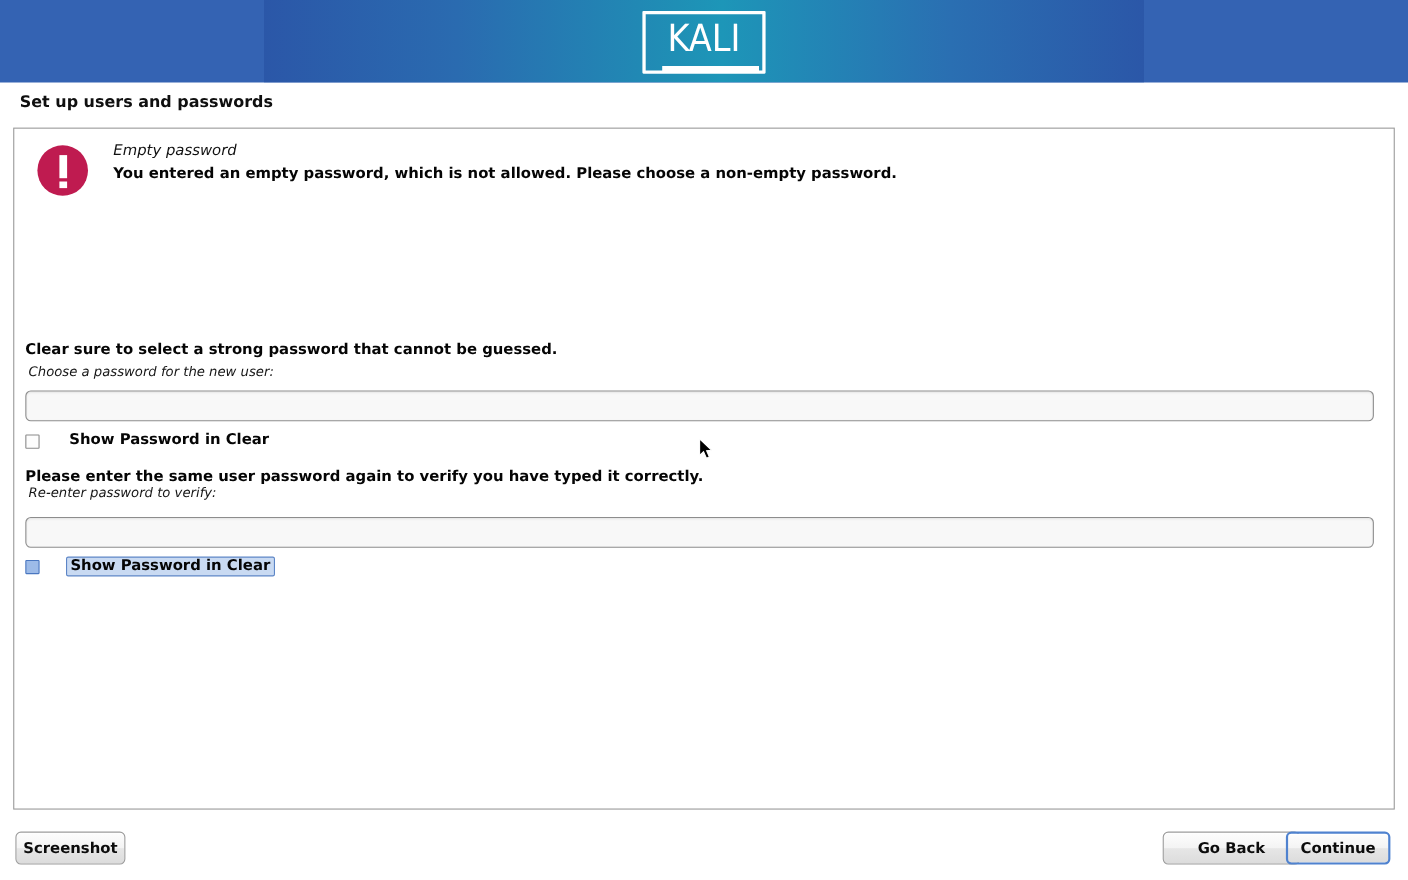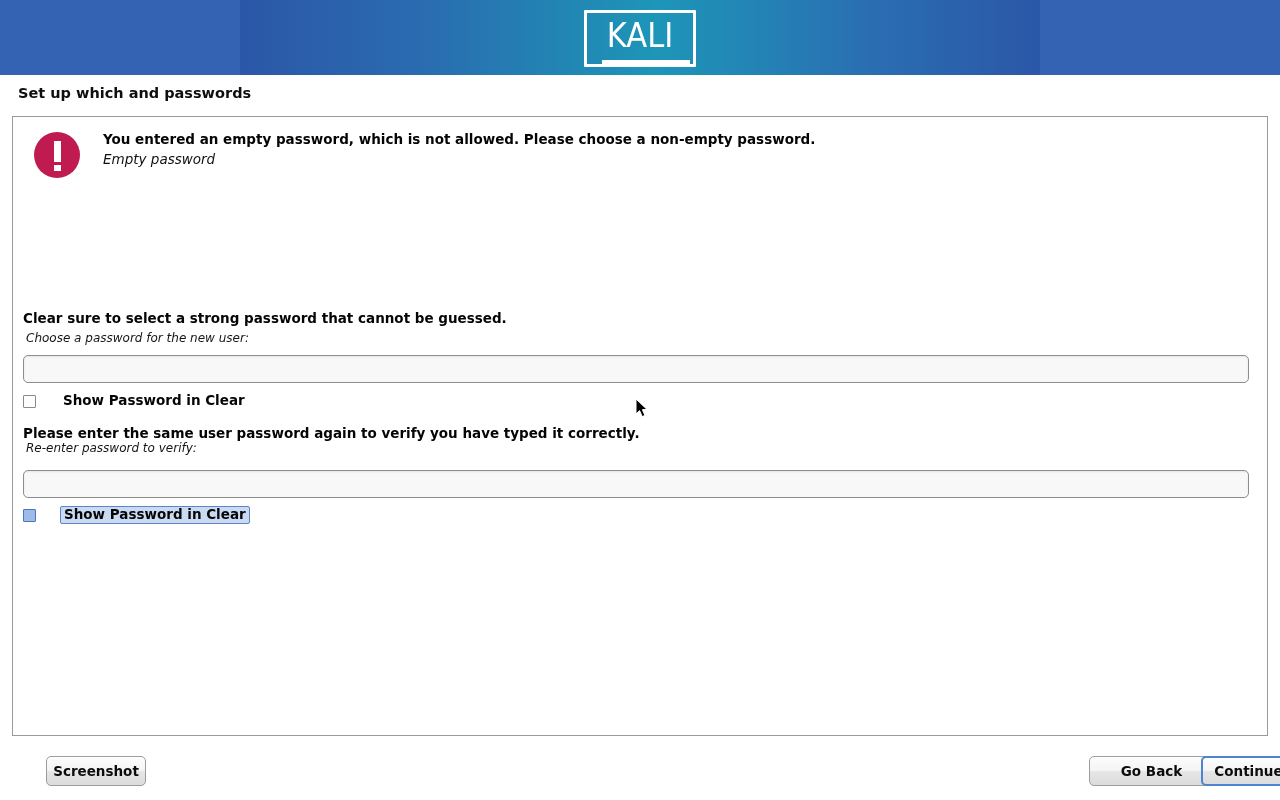--- a/index.html
+++ b/index.html
@@ -213,21 +213,20 @@
     background: linear-gradient(to bottom, #fdfdfd 0%, #f4f4f4 48%, #e6e6e6 52%, #dcdcdc 100%);
     font-family: "DejaVu Sans", "Liberation Sans", sans-serif;
     font-size: 13.5px;
     font-weight: bold;
     color: #0c0c0c;
     display: flex;
     align-items: center;
     justify-content: center;
     cursor: default;
     box-shadow: 0 1px 0 rgba(255,255,255,0.8) inset;
-    margin-left: 32px;
   }
   #btn-screenshot { left: 14px;   top: 756px; width: 100px; }
   #btn-goback     { left: 1057px; top: 756px; width: 125px; }
   #btn-continue   {
     left: 1169px; top: 756px; width: 95px;
     border: 2px solid #4f82cf;
   }
 
   
   #cursor {
@@ -244,32 +243,32 @@
   <div id="banner-gradient"></div>
   <div id="banner-logo">
     <div class="kali-mark">
       <div class="frame"></div>
       <div class="underbar"></div>
       <div class="wordmark">KALI</div>
     </div>
   </div>
 </div>
 
-<div id="page-title">Set up which and passwords</div>
+<div id="page-title">Set up users and passwords</div>
 
 <div id="content-panel">
 
   <div id="error-block">
     <div id="error-icon">
       <div class="bang-stem"></div>
       <div class="bang-dot"></div>
     </div>
     <div id="error-texts">
+      <div id="error-title">Empty password</div>
       <div id="error-body">You entered an empty password, which is not allowed. Please choose a non-empty password.</div>
-      <div id="error-title">Empty password</div>
     </div>
   </div>
 
   <div id="heading-1" class="form-heading">Clear sure to select a strong password that cannot be guessed.</div>
 
   <div id="sublabel-1" class="form-sublabel">Choose a password for the new user:</div>
 
   <input id="input-1" class="text-input" type="password" placeholder="" style="">
 
   <div id="check-1" class="check-row">

